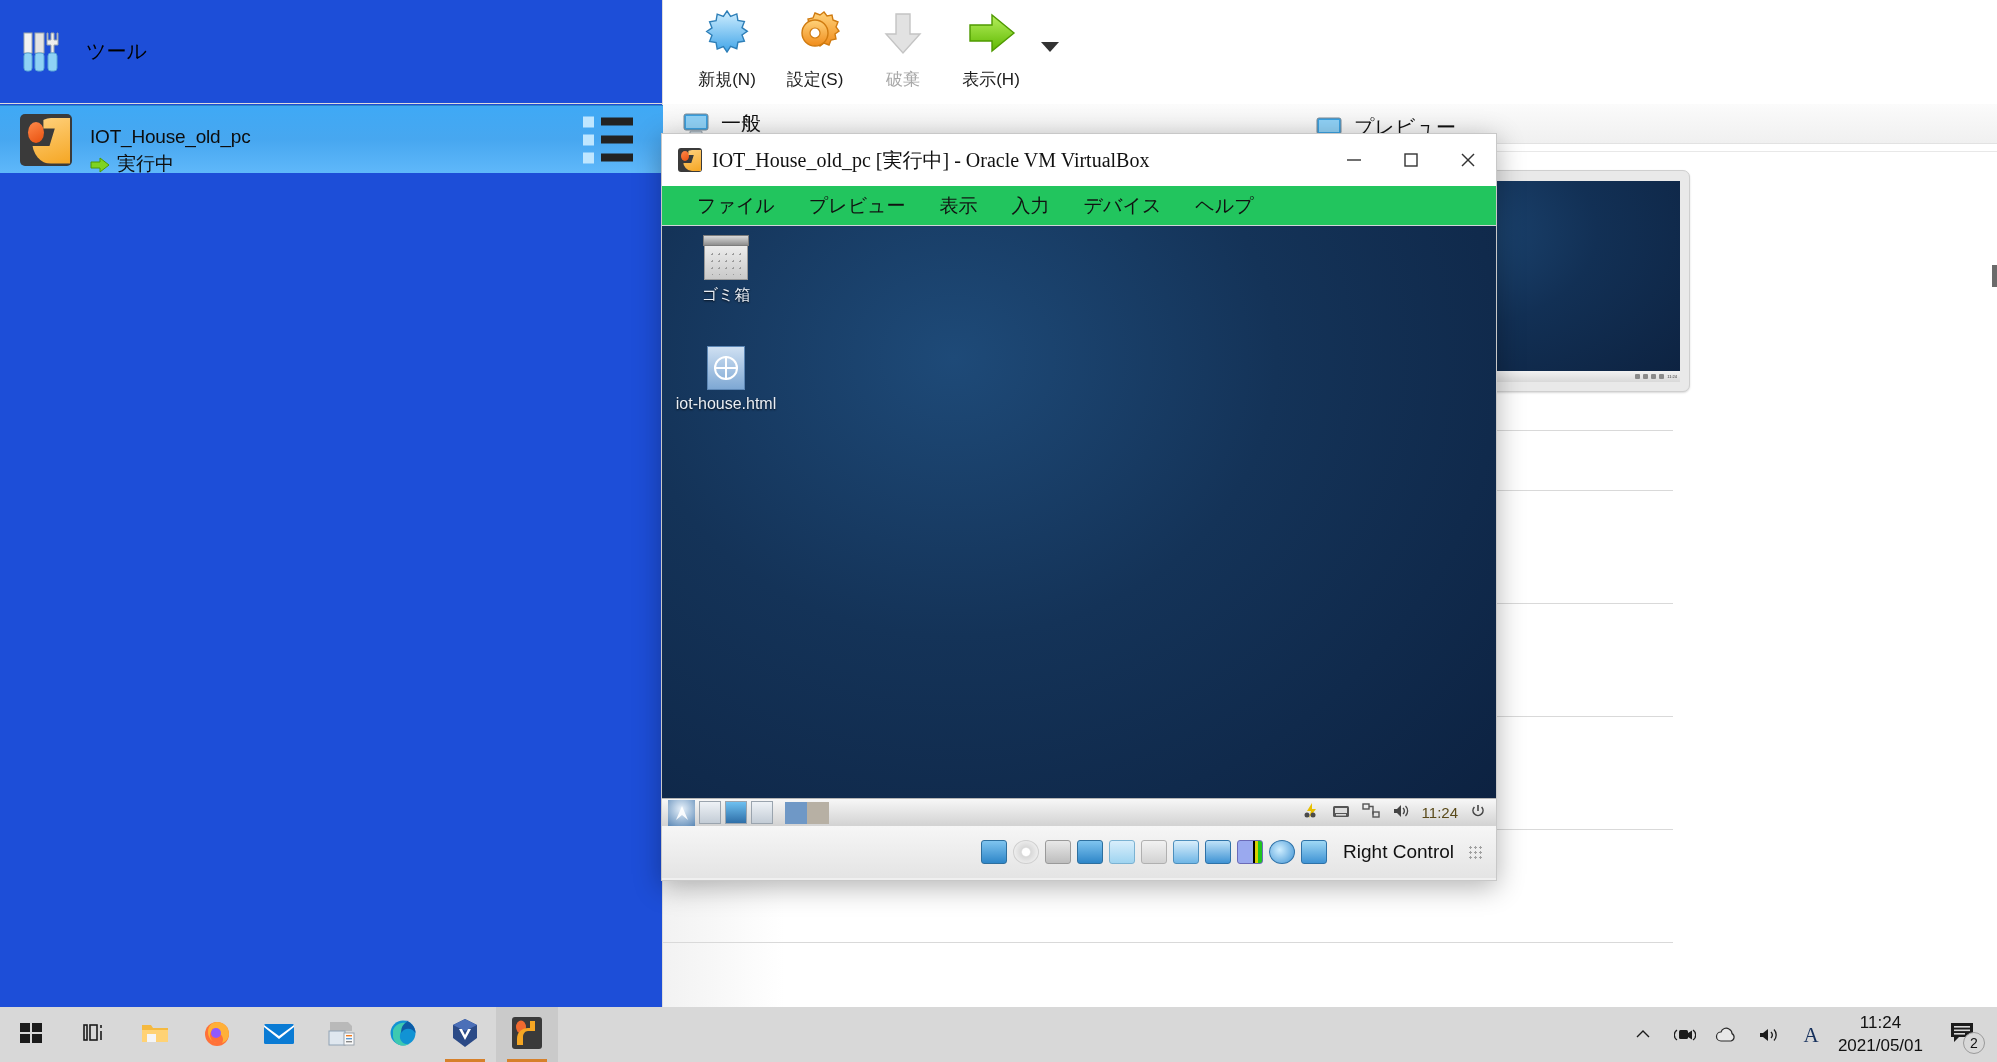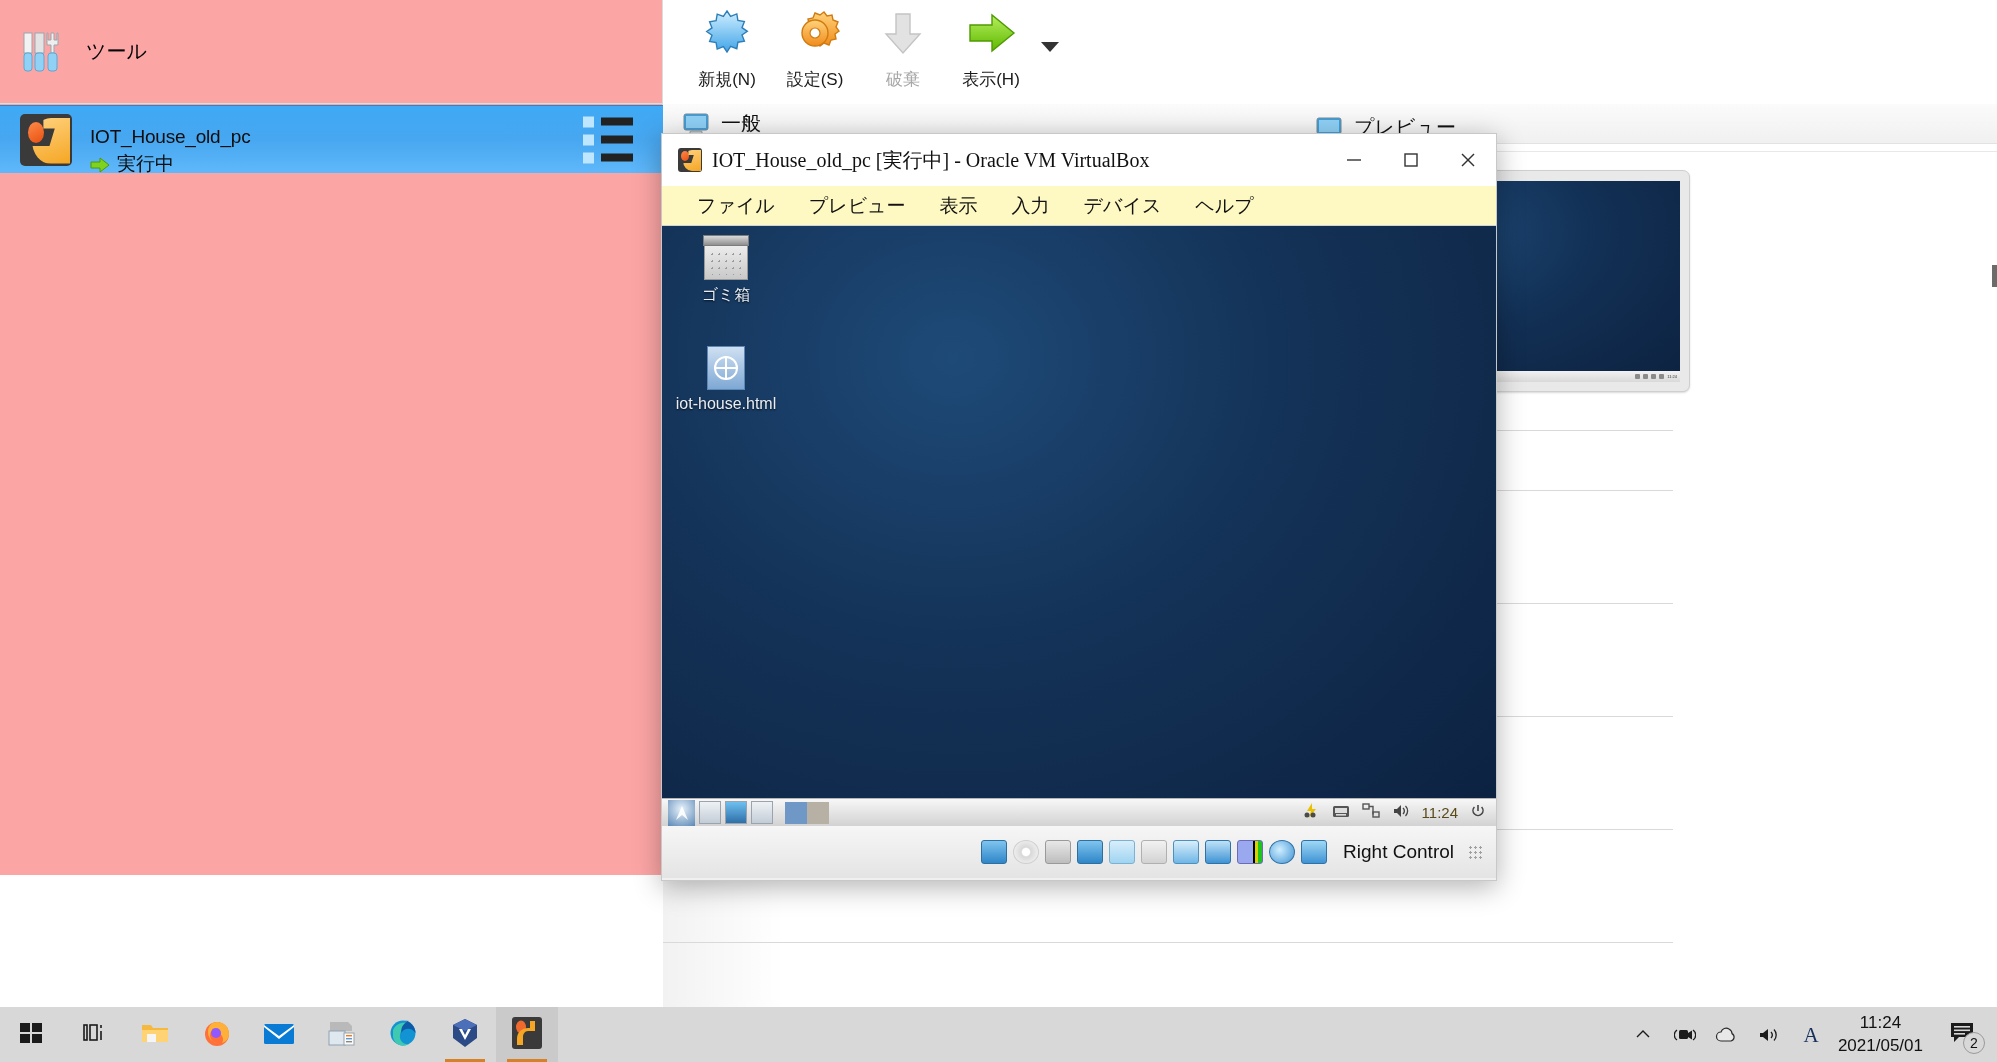--- a/index.html
+++ b/index.html
@@ -12,22 +12,22 @@
   #root { position: relative; width: 1997px; height: 1062px; }
 
   
   .vbox-manager {
     position: absolute; left: 0; top: 0; width: 1997px; height: 1007px;
     background: #ffffff;
   }
 
   
   .vm-list {
-    position: absolute; left: 0; top: 0; width: 663px; height: 875px;
-    background: #fca5a5; border-right: 1px solid #dcdcdc;
+    position: absolute; left: 0; top: 0; width: 663px; height: 1007px;
+    background: #1d4ed8; border-right: 1px solid #dcdcdc;
   }
   .tools-row {
     position: absolute; left: 0; top: 0; width: 663px; height: 104px;
     display: flex; align-items: center; padding-left: 16px; gap: 20px;
     border-bottom: 1px solid #dcdcdc;
   }
   .tools-icon { width: 50px; height: 50px; position: relative; }
   .tools-label { font-size: 20px; color: #000; }
 
   .vm-item {
@@ -147,21 +147,21 @@
     padding-left: 16px; gap: 10px;
   }
   .vmw-title-ico { width: 24px; height: 24px; border-radius: 3px; background: #3a3a3a; position: relative; overflow: hidden; flex: none; }
   .vmw-title-ico .b1 { position: absolute; left: 3px; top: 3px; width: 8px; height: 10px; border-radius: 50%; background: linear-gradient(150deg,#ff8a4a,#e8500f); }
   .vmw-title-ico .b2 { position: absolute; right: 1px; top: 2px; width: 18px; height: 21px; border-radius: 50% 0 0 50%; background: linear-gradient(160deg,#ffd27f,#f5a623); clip-path: polygon(30% 0,100% 0,100% 100%,0 100%,0 62%,46% 62%,60% 24%,30% 24%); }
   .vmw-title-text { font-size: 20px; color: #111; font-family: Liberation Serif, serif; }
   .vmw-ctrls { margin-left: auto; display: flex; height: 52px; }
   .wc { width: 57px; height: 52px; display: flex; align-items: center; justify-content: center; }
   .wc svg { display: block; }
   .vmw-menu {
-    height: 40px; display: flex; align-items: center; gap: 0; background: #fef9c3;
+    height: 40px; display: flex; align-items: center; gap: 0; background: #22c55e;
     padding-left: 18px; border-bottom: 1px solid #d0d4d8;
   }
   .mi { font-size: 19px; color: #111; padding: 0 17px; }
   .vm-screen {
     position: relative; height: 600px;
     background: radial-gradient(ellipse at 35% 22%, #1e4a78 0%, #143358 42%, #0c2140 100%);
     overflow: hidden;
   }
   .dsk-icon { position: absolute; width: 110px; text-align: center; color: #eaeef4; }
   .dsk-icon .lbl { font-size: 16px; margin-top: 5px; text-shadow: 0 1px 2px rgba(0,0,0,.8); }

